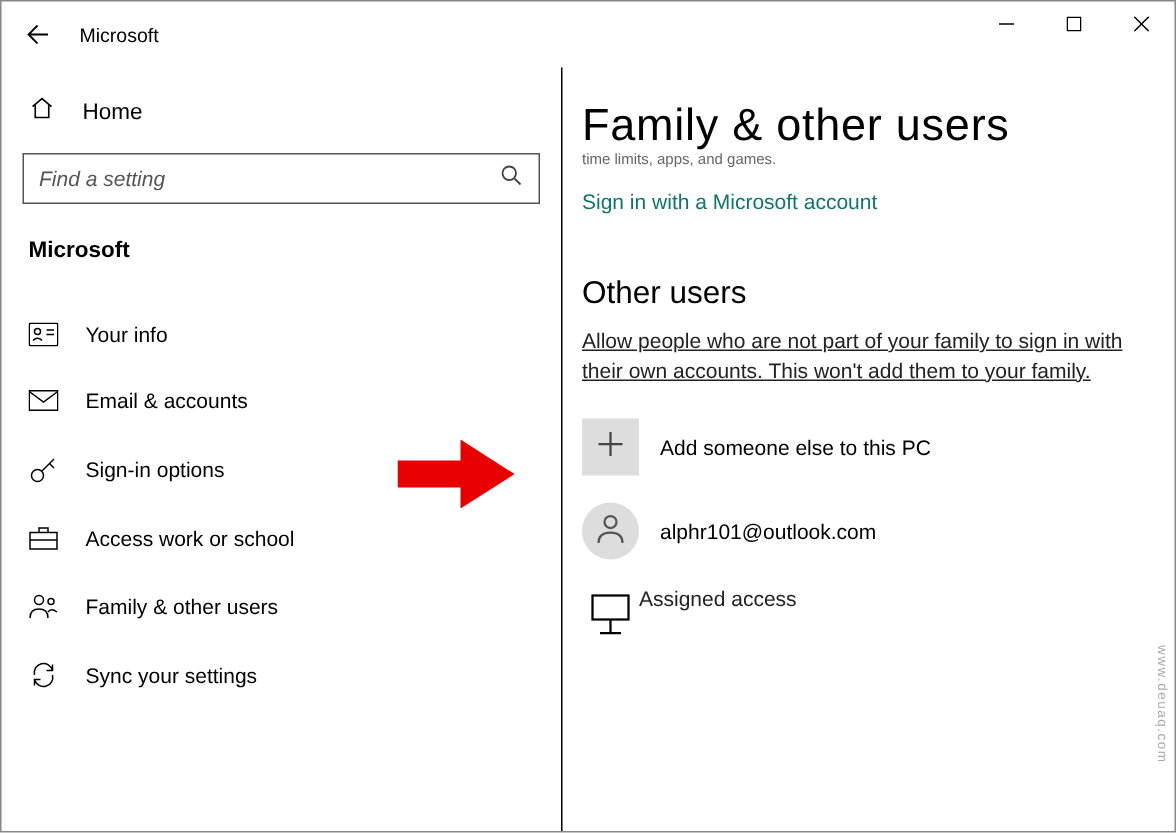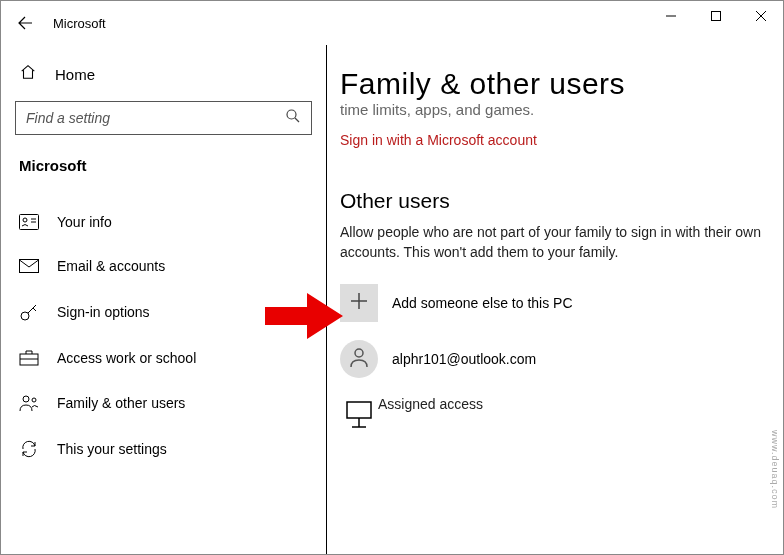--- a/index.html
+++ b/index.html
@@ -51,21 +51,21 @@
     .header-title {
       font-size: 13px;
       margin-left: 18px;
       font-weight: 400;
     }
     .main {
       display: flex;
       height: calc(100% - 44px);
     }
     .sidebar {
-      width: 326px;
+      width: 374px;
       padding: 8px 14px 0 14px;
       border-right: 1px solid #000;
       margin-right: -1px;
       overflow: hidden;
     }
     .home-row {
       display: flex;
       align-items: center;
       padding: 10px 4px;
       cursor: pointer;
@@ -124,44 +124,45 @@
     }
     .page-title {
       font-size: 30px;
       font-weight: 400;
       margin-top: 22px;
       margin-left: -8px;
       letter-spacing: 0.5px;
     }
     .truncated-line {
       color: #666;
-      font-size: 15px;
+      font-size: 10px;
       margin-top: 0px;
       margin-left: -8px;
     }
     .link {
-      color: #b91c1c;
+      color: #0f766e;
       font-size: 14px;
       margin-top: 14px;
       margin-left: -8px;
       display: inline-block;
       cursor: pointer;
     }
     .section-title {
       font-size: 21px;
       font-weight: 400;
       margin-top: 40px;
       margin-left: -8px;
     }
     .section-desc {
       font-size: 14px;
       color: #222;
       margin-top: 10px;
       margin-left: -8px;
       line-height: 1.4;
+      text-decoration: underline;
     }
     .action-row {
       display: flex;
       align-items: center;
       margin-top: 22px;
       gap: 14px;
       margin-left: -8px;
     }
     .plus-btn {
       width: 38px;
@@ -345,21 +346,21 @@
         </span>
         <span>Family &amp; other users</span>
       </div>
       <div class="nav-item">
         <span class="icon-slot">
           <svg width="18" height="18" viewBox="0 0 18 18">
               <path d="M3 9 A6 6 0 0 1 15 6 M15 9 A6 6 0 0 1 3 12" stroke="#000" fill="none"></path>
               <path d="M15 2 V6 H11 M3 16 V12 H7" stroke="#000" fill="none"></path>
             </svg>
         </span>
-        <span>This your settings</span>
+        <span>Sync your settings</span>
       </div>
     </div>
   </div>
 
   <div class="content">
     <div class="page-title">Family &amp; other users</div>
     <div class="truncated-line">time limits, apps, and games.</div>
     <a class="link">Sign in with a Microsoft account</a>
 
     <div class="section-title">Other users</div>

